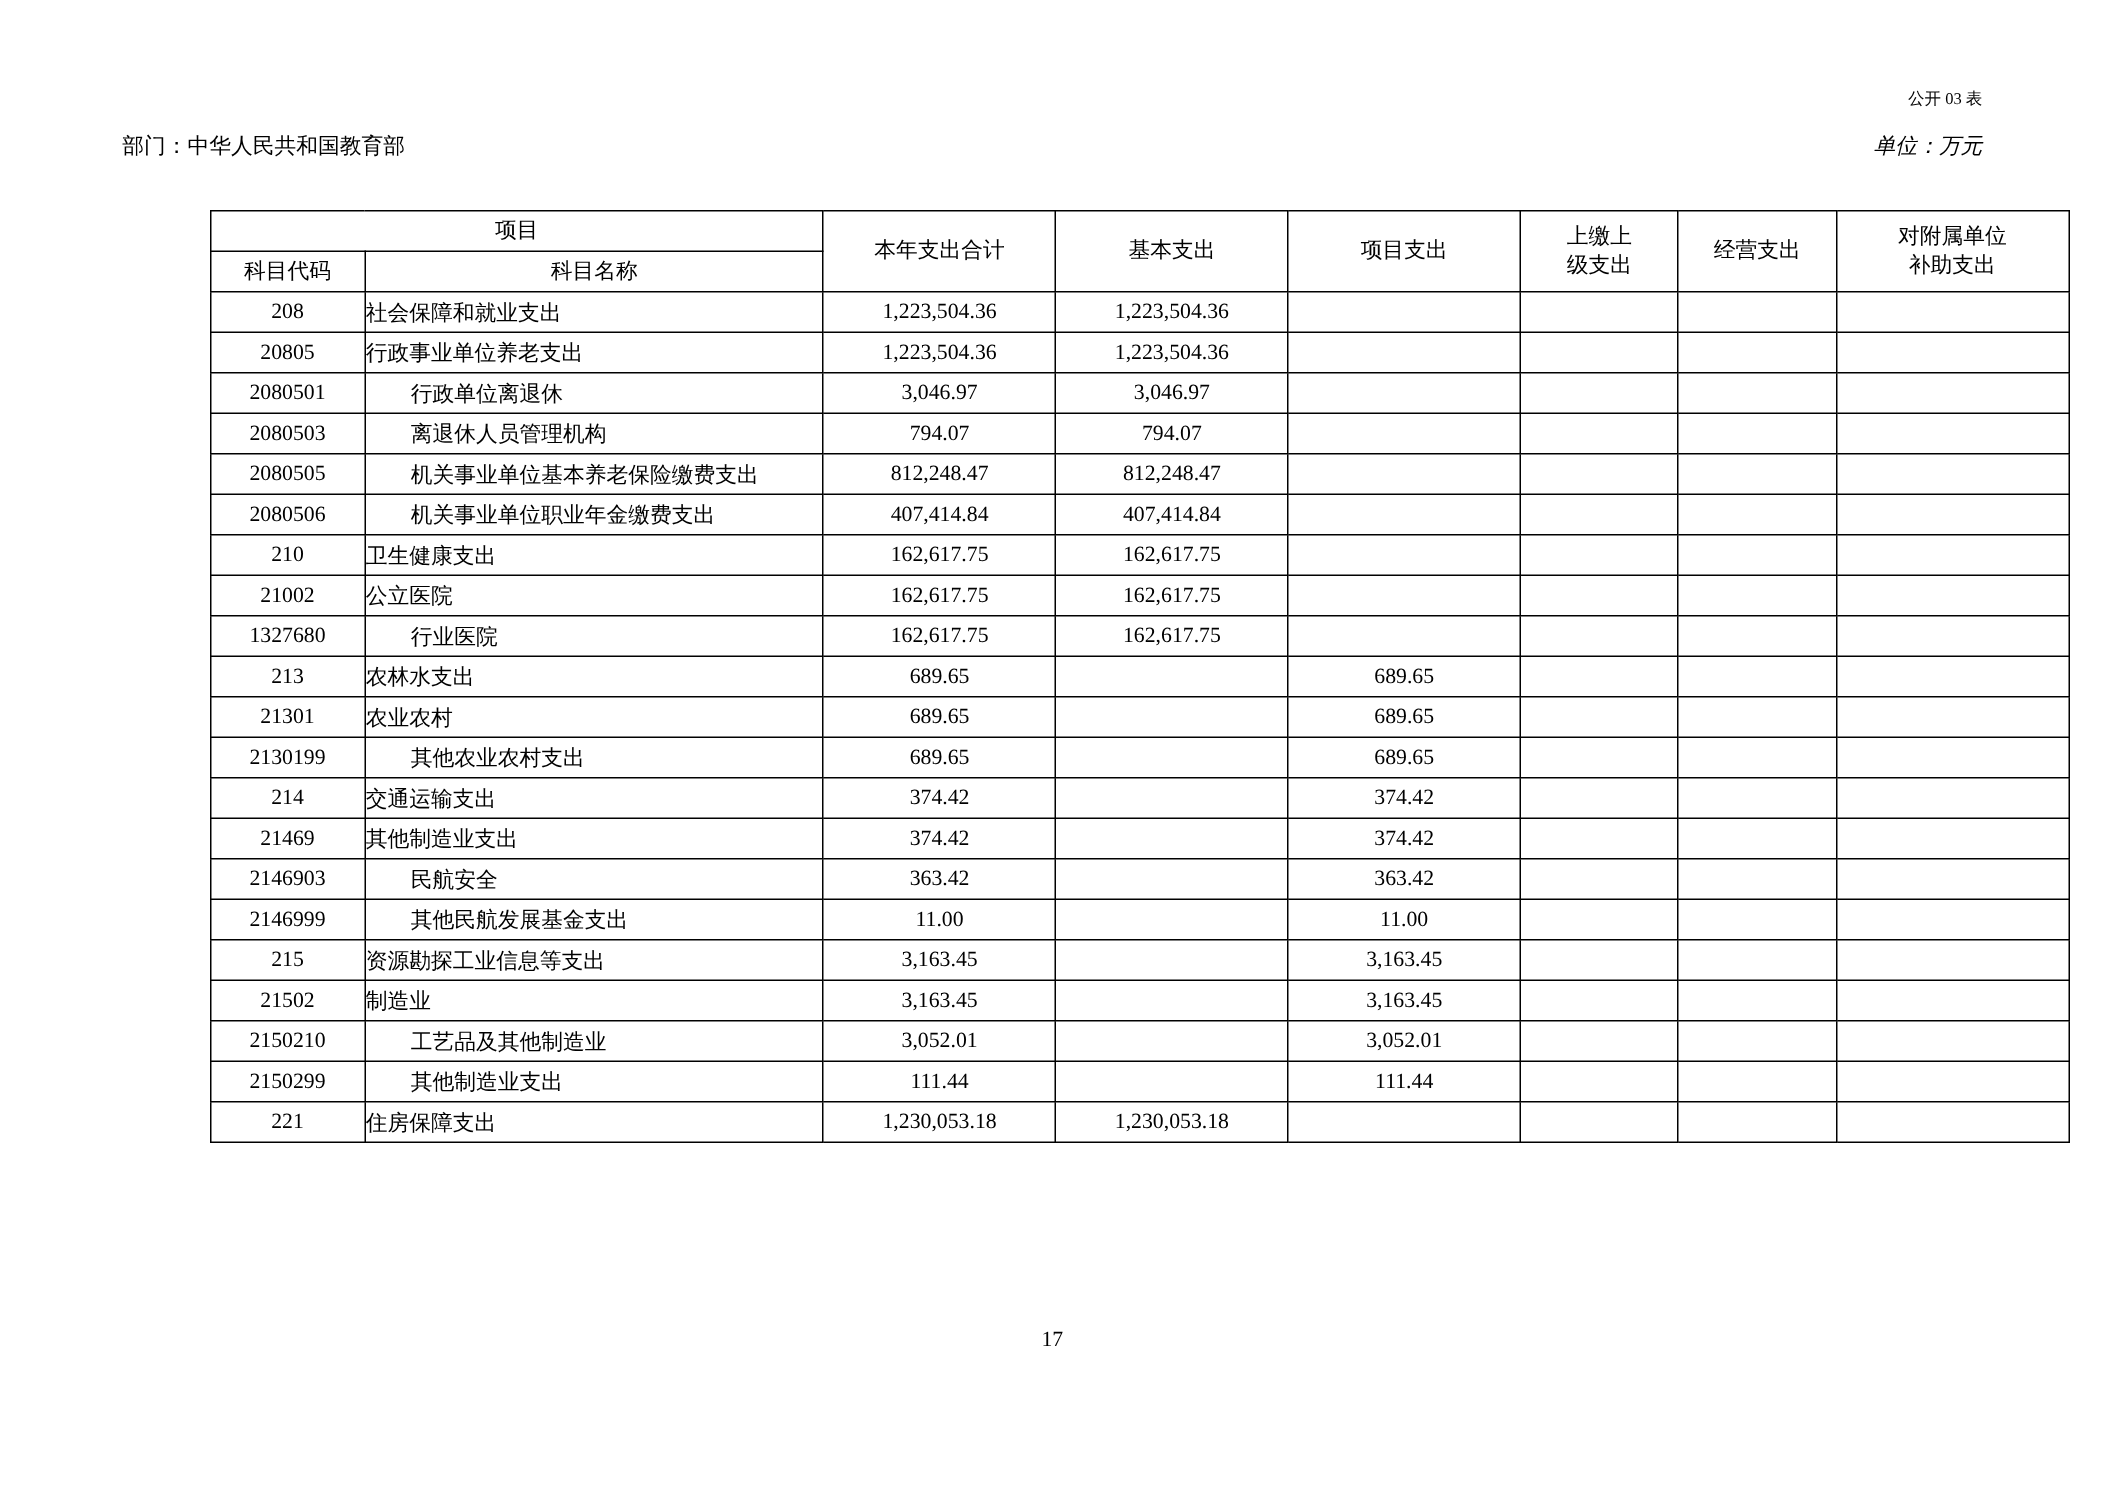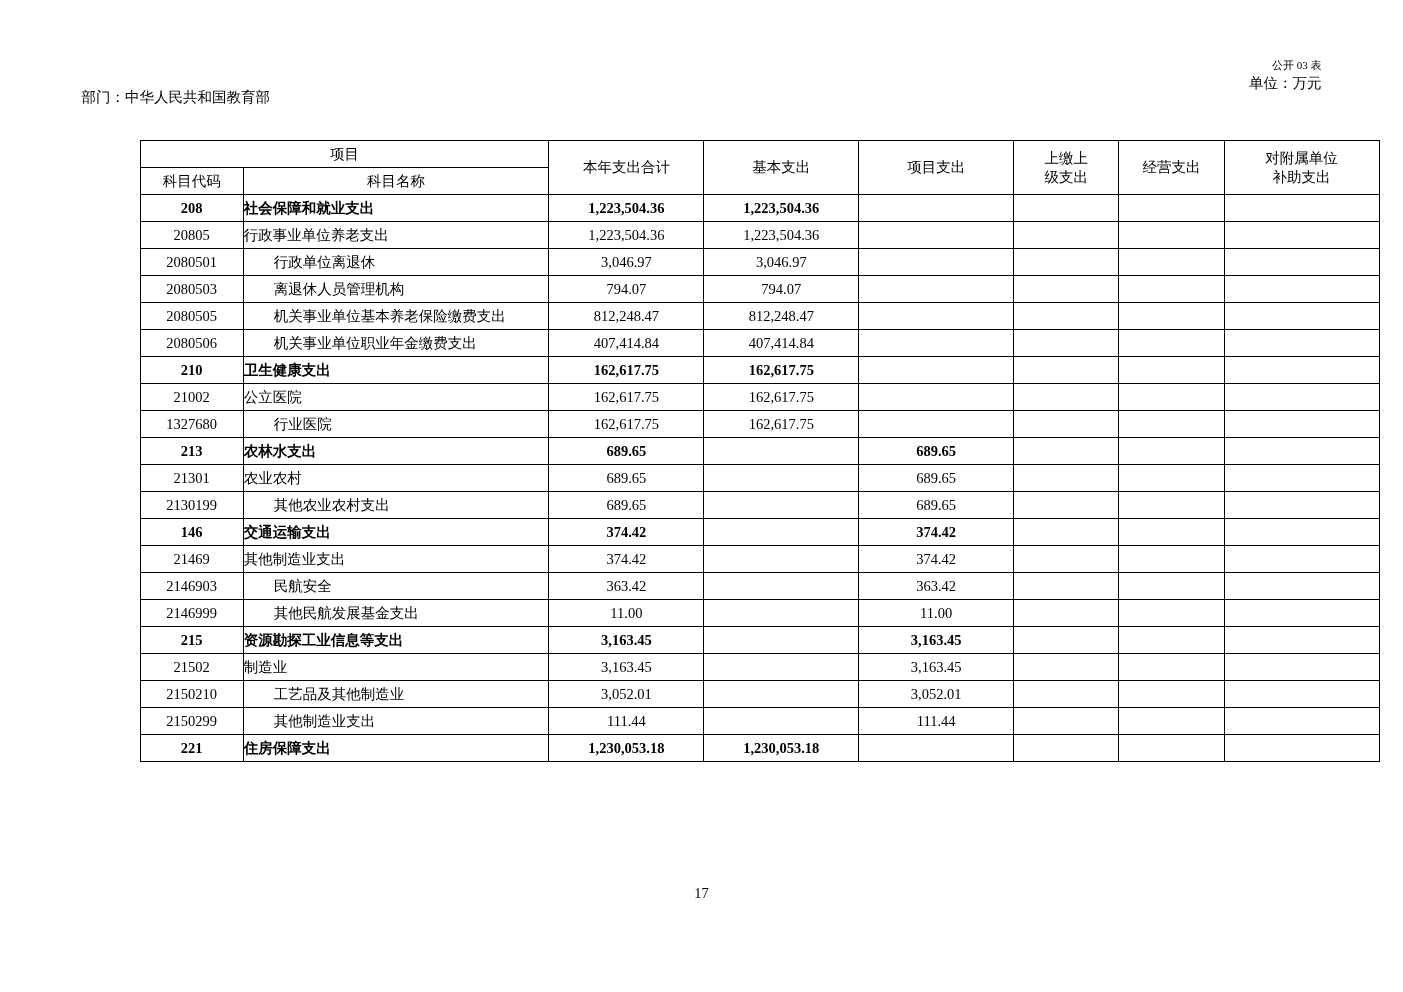--- a/index.html
+++ b/index.html
@@ -43,22 +43,23 @@
   }
   .meta-left {
     position: absolute;
     left: 0;
     top: 88px;
     font-size: 14.5px;
   }
   .meta-right-2 {
     position: absolute;
     right: 0;
-    top: 74px;
-    font-size: 14.5px;
+    top: 88px;
+    font-size: 14.5px;
+    font-style: italic;
   }
   .table-wrap {
     width: 1124px;
     margin: 0 auto;
     margin-top: 118px;
   }
   table.fin {
     border-collapse: collapse;
     width: 1240px;
     table-layout: fixed;
@@ -105,21 +106,21 @@
   }
   td.num {
     text-align: center;
     vertical-align: middle;
     padding-right: 12px;
   }
   td.blank {
     vertical-align: middle;
   }
   tr.bold td {
-    font-weight: bold;
+    font-weight: normal;
   }
   .page-num {
     position: absolute;
     left: 0;
     right: 0;
     bottom: 90px;
     text-align: center;
     font-size: 14.5px;
   }
 </style>
@@ -283,21 +284,21 @@
             <td class="code">2130199</td>
             <td class="name ind1">其他农业农村支出</td>
             <td class="num">689.65</td>
             <td class="blank"></td>
             <td class="num">689.65</td>
             <td class="blank"></td>
             <td class="blank"></td>
             <td class="blank"></td>
           </tr>
           <tr class="bold">
-            <td class="code">146</td>
+            <td class="code">214</td>
             <td class="name">交通运输支出</td>
             <td class="num">374.42</td>
             <td class="blank"></td>
             <td class="num">374.42</td>
             <td class="blank"></td>
             <td class="blank"></td>
             <td class="blank"></td>
           </tr>
           <tr>
             <td class="code">21469</td>

